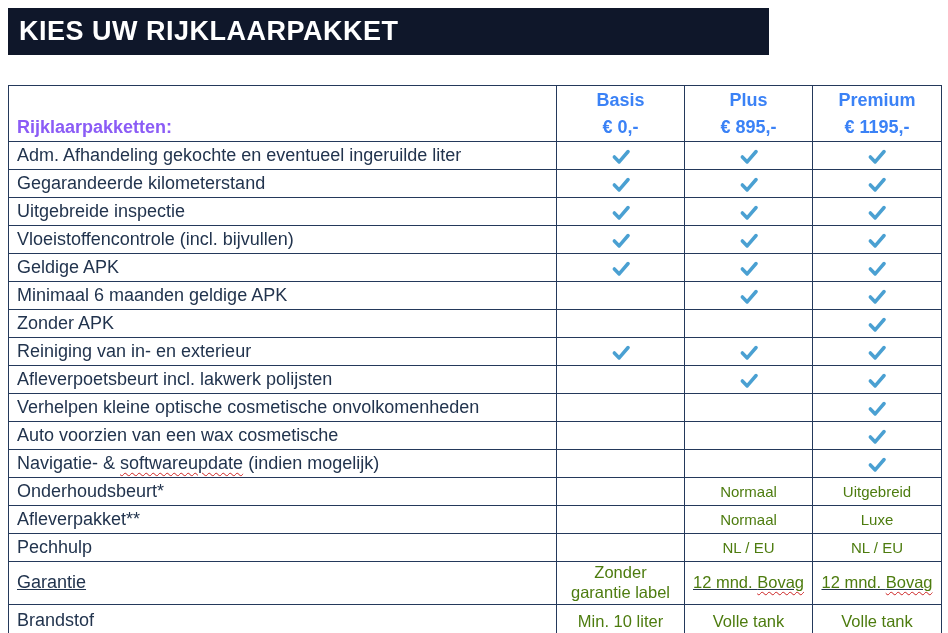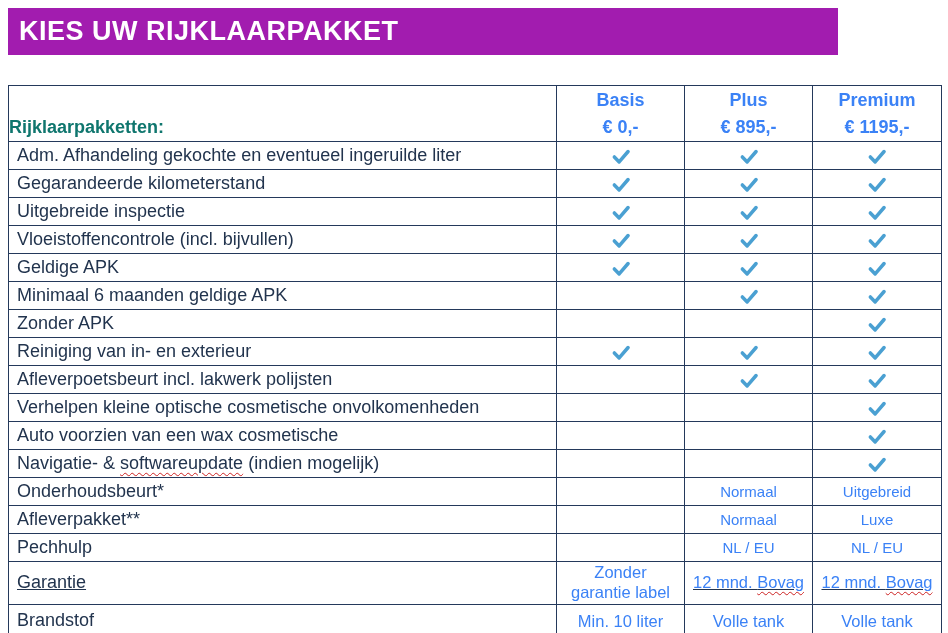--- a/index.html
+++ b/index.html
@@ -7,22 +7,22 @@
     width: 948px; height: 633px;
     background: #ffffff;
     overflow: hidden;
     position: relative;
     font-family: "Liberation Sans", sans-serif;
     color: #22344e;
   }
   .title-bar {
     position: absolute;
     left: 8px; top: 8px;
-    width: 830px; height: 47px;
-    background: #a21caf;
+    width: 761px; height: 47px;
+    background: #0f172a;
     display: flex;
     align-items: center;
     padding-left: 11px;
     box-sizing: border-box;
   }
   .title-bar span {
     color: #ffffff;
     font-size: 27px;
     font-weight: 800;
     letter-spacing: 0.5px;
@@ -37,24 +37,24 @@
   }
   table.pkg th, table.pkg td {
     border: 1px solid #24395b;
     overflow: hidden;
     box-sizing: border-box;
   }
   thead tr { height: 56px; }
   th.label-col {
     text-align: left;
     vertical-align: bottom;
-    padding: 0 0 3px 0;
+    padding: 0 0 3px 8px;
     font-size: 18px;
     font-weight: bold;
-    color: #0f766e;
+    color: #8b5cf6;
   }
   th.pkg-col {
     text-align: center;
     vertical-align: middle;
     font-weight: bold;
     font-size: 18px;
     color: #3b82f6;
     line-height: 1.45;
   }
   th.pkg-col .pkg-name, th.pkg-col .pkg-price { display: block; }
@@ -65,21 +65,21 @@
     text-align: left;
     vertical-align: middle;
     padding: 0 4px 1px 8px;
     font-size: 18px;
     white-space: nowrap;
   }
   td.val-cell {
     text-align: center;
     vertical-align: middle;
   }
-  .val { font-size: 15px; color: #3b82f6; }
+  .val { font-size: 15px; color: #4d7c0f; }
   tbody tr:nth-child(n+16) .val { font-size: 16.5px; }
   .val.small {
     font-size: 11px;
     line-height: 1.2;
     display: inline-block;
     max-width: 100px;
   }
   svg.check { width: 20px; height: 17px; vertical-align: middle; }
   .squiggle {
     text-decoration-line: underline;

